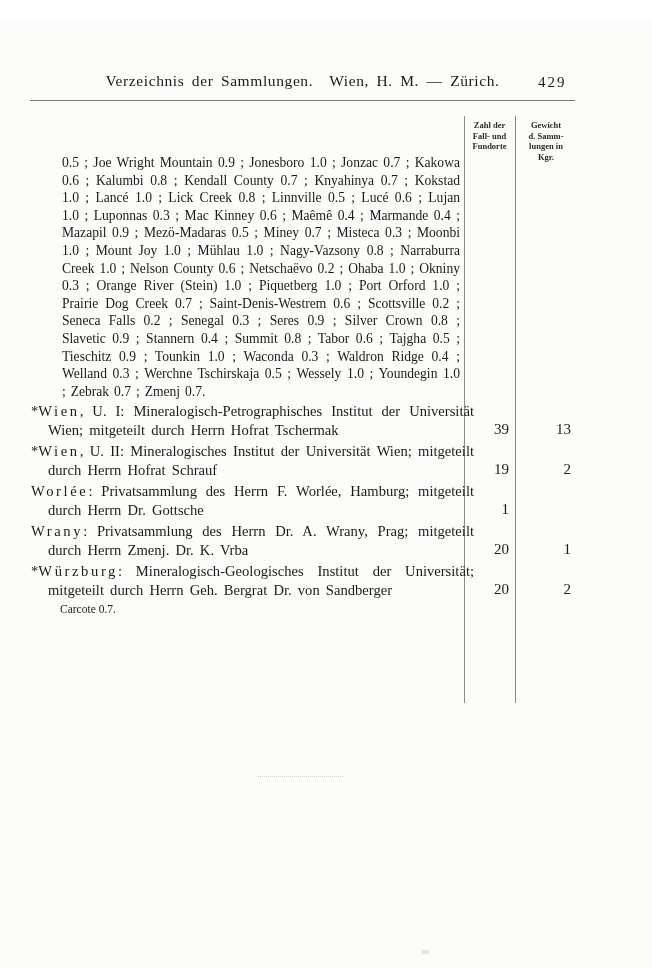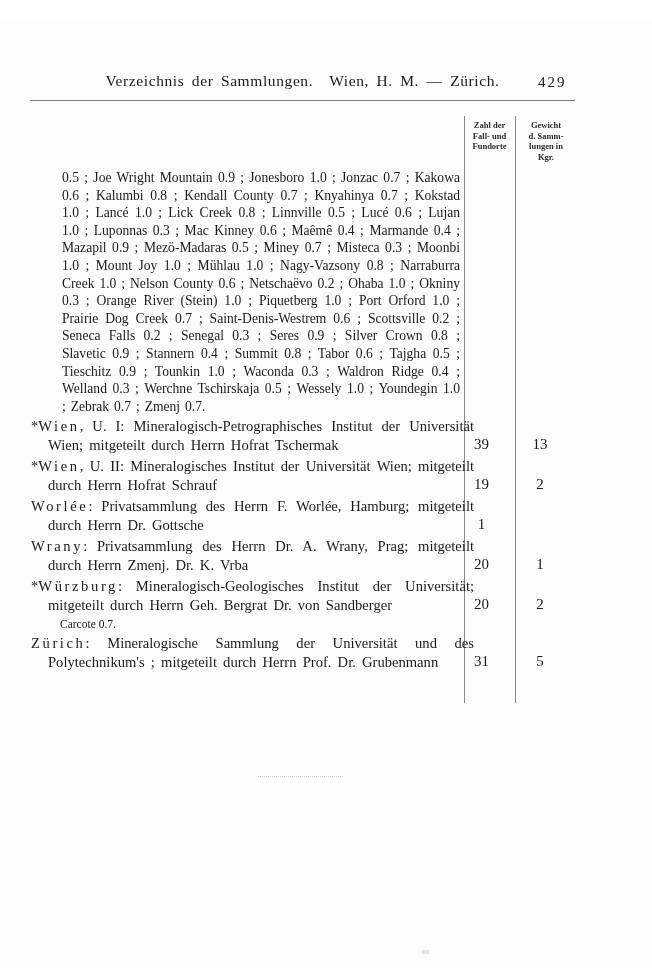--- a/index.html
+++ b/index.html
@@ -33,36 +33,36 @@
   
   .colhead{
     position:absolute;top:99px;
     font-size:8.5px;line-height:10.5px;font-weight:bold;
     text-align:center;white-space:pre-line;color:#2a2a28;
   }
   .colhead.c1{left:464px;width:51px;}
   .colhead.c2{left:515px;width:62px;}
   
   .body{
-    position:absolute;top:148px;left:31px;width:561px;
+    position:absolute;top:133px;left:31px;width:561px;
   }
   .meteorite-list{
     margin-left:31px;width:398px;
     font-size:13.6px;line-height:17.6px;
     text-align:justify;word-spacing:1.5px;
   }
   .entry{display:flex;align-items:flex-end;margin-top:2px;}
   .entry .txt{
     width:426px;font-size:14.6px;line-height:19px;
     text-align:justify;word-spacing:2.5px;
     padding-left:17px;text-indent:-17px;
   }
   .sperr{letter-spacing:2.6px;}
   .num{
-    font-size:15px;line-height:19px;text-align:center;
+    font-size:15px;line-height:19px;text-align:right;
     padding-bottom:1px;
   }
   .n1{width:55px;margin-left:-20px;}
   .n2{width:62px;}
   .footnote{
     font-size:11.5px;line-height:14px;margin:2px 0 3px 29px;
   }
   
   .artifact-dots{
     position:absolute;top:755px;left:258px;width:85px;height:0;
@@ -124,24 +124,19 @@
     </div>
 
     <div class="entry">
       <div class="txt"><span>*</span><span class="sperr">Würzburg</span><span>: Mineralogisch-Geologisches Institut der Universität; mitgeteilt durch Herrn Geh. Bergrat Dr. von Sandberger</span></div>
       <div class="num n1">20</div>
       <div class="num n2">2</div>
     </div>
 
     <div class="footnote">Carcote 0.7.</div>
 
-    <div class="entry">
-      <div class="txt"><span></span><span class="sperr">Zürich</span><span>: Mineralogische Sammlung der Universität und des Polytechnikum's ; mitgeteilt durch Herrn Prof. Dr. Grubenmann</span></div>
-      <div class="num n1">31</div>
-      <div class="num n2">5</div>
-    </div>
 
   </div>
 
   <div class="artifact-dots"></div>
   <div class="artifact-smudge"></div>
 
 </div>
 
 </body></html>

